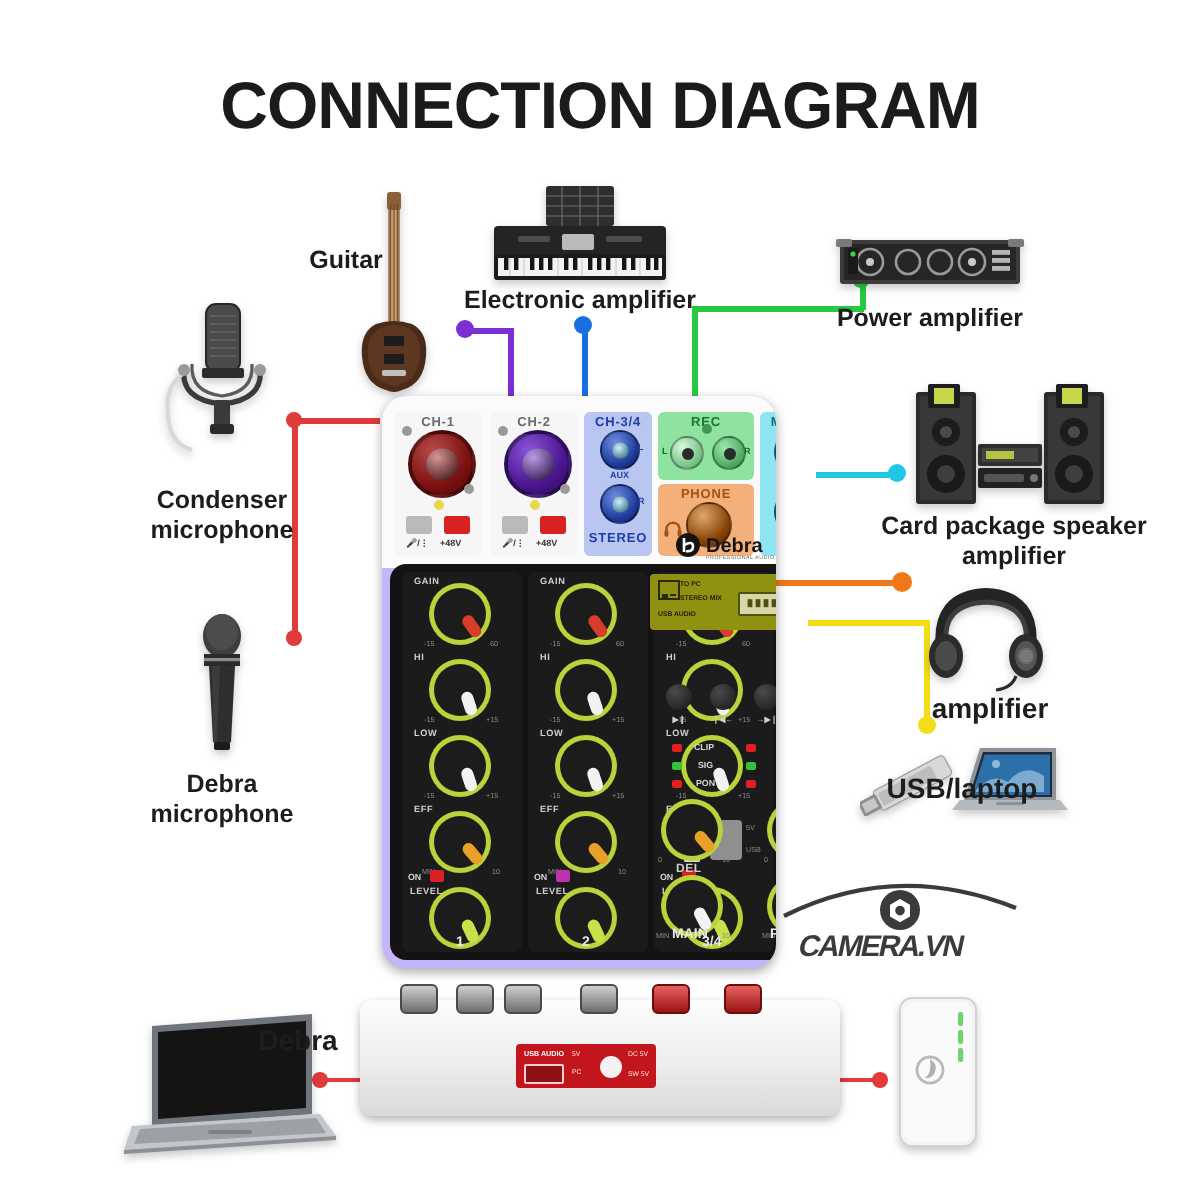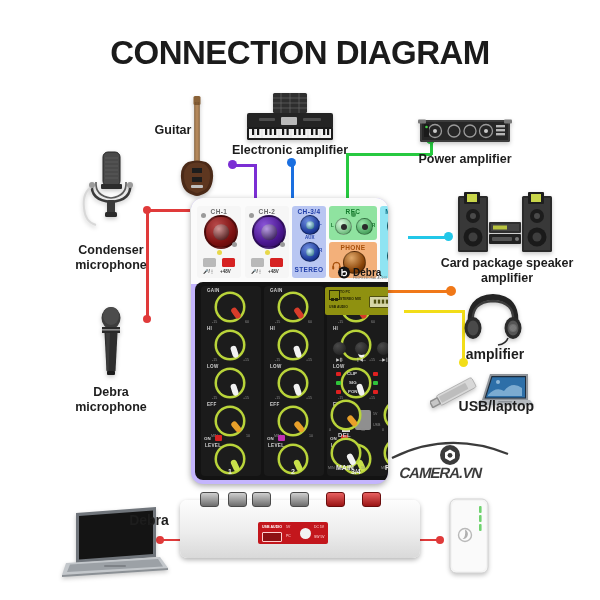--- a/index.html
+++ b/index.html
@@ -334,21 +334,21 @@
         <path d="M52 32 L60 6 L98 6 L98 32 Z" fill="#8f949a"></path>
         <path d="M54.5 30.5 L61.5 8 L96 8 L96 30.5 Z" fill="#1d2b3a"></path>
         <path d="M56 29.5 L62.3 9.2 L95 9.2 L95 29.5 Z" fill="#2d6fa8"></path>
         <path d="M58 27 Q66 18 74 23 Q82 13 92 20 L92 28 L58 28 Z" fill="#bcdcf2" opacity=".55"></path>
         <circle cx="68" cy="14" r="2" fill="#cfe7f7" opacity=".6"></circle>
         <path d="M50 32 L100 32 L104 37 L46 37 Z" fill="#b4b9be"></path>
         <rect x="68" y="33" width="14" height="1.6" rx=".8" fill="#8d9298"></rect>
       </g>
     </svg>
   </div>
-  <div class="abs lbl big" style="left:428px;top:398px;width:106px;text-align:right;">USB/laptop</div>
+  <div class="abs lbl big" style="left:428px;top:386px;width:106px;">USB/laptop</div>
 
   <div class="abs shade" style="left:60px;top:505px;width:108px;height:72px;">
     <svg viewBox="0 0 108 72" width="108" height="72">
       <path d="M16 8 L96 2 L96 52 L16 58 Z" fill="#70757b"></path>
       <path d="M19 11 L93 5.5 L93 49 L19 54.5 Z" fill="#141414"></path>
       <path d="M6 58 L100 52 L108 63 L2 70 Z" fill="#c3c7cb"></path>
       <path d="M10 59.5 L98 54 L103 61.5 L7 67 Z" fill="#9ca1a6"></path>
       <rect x="44" y="60" width="22" height="2" rx="1" fill="#7e8287"></rect>
       <path d="M2 70 L108 63 L108 65 L2 72 Z" fill="#8b9095"></path>
     </svg>

